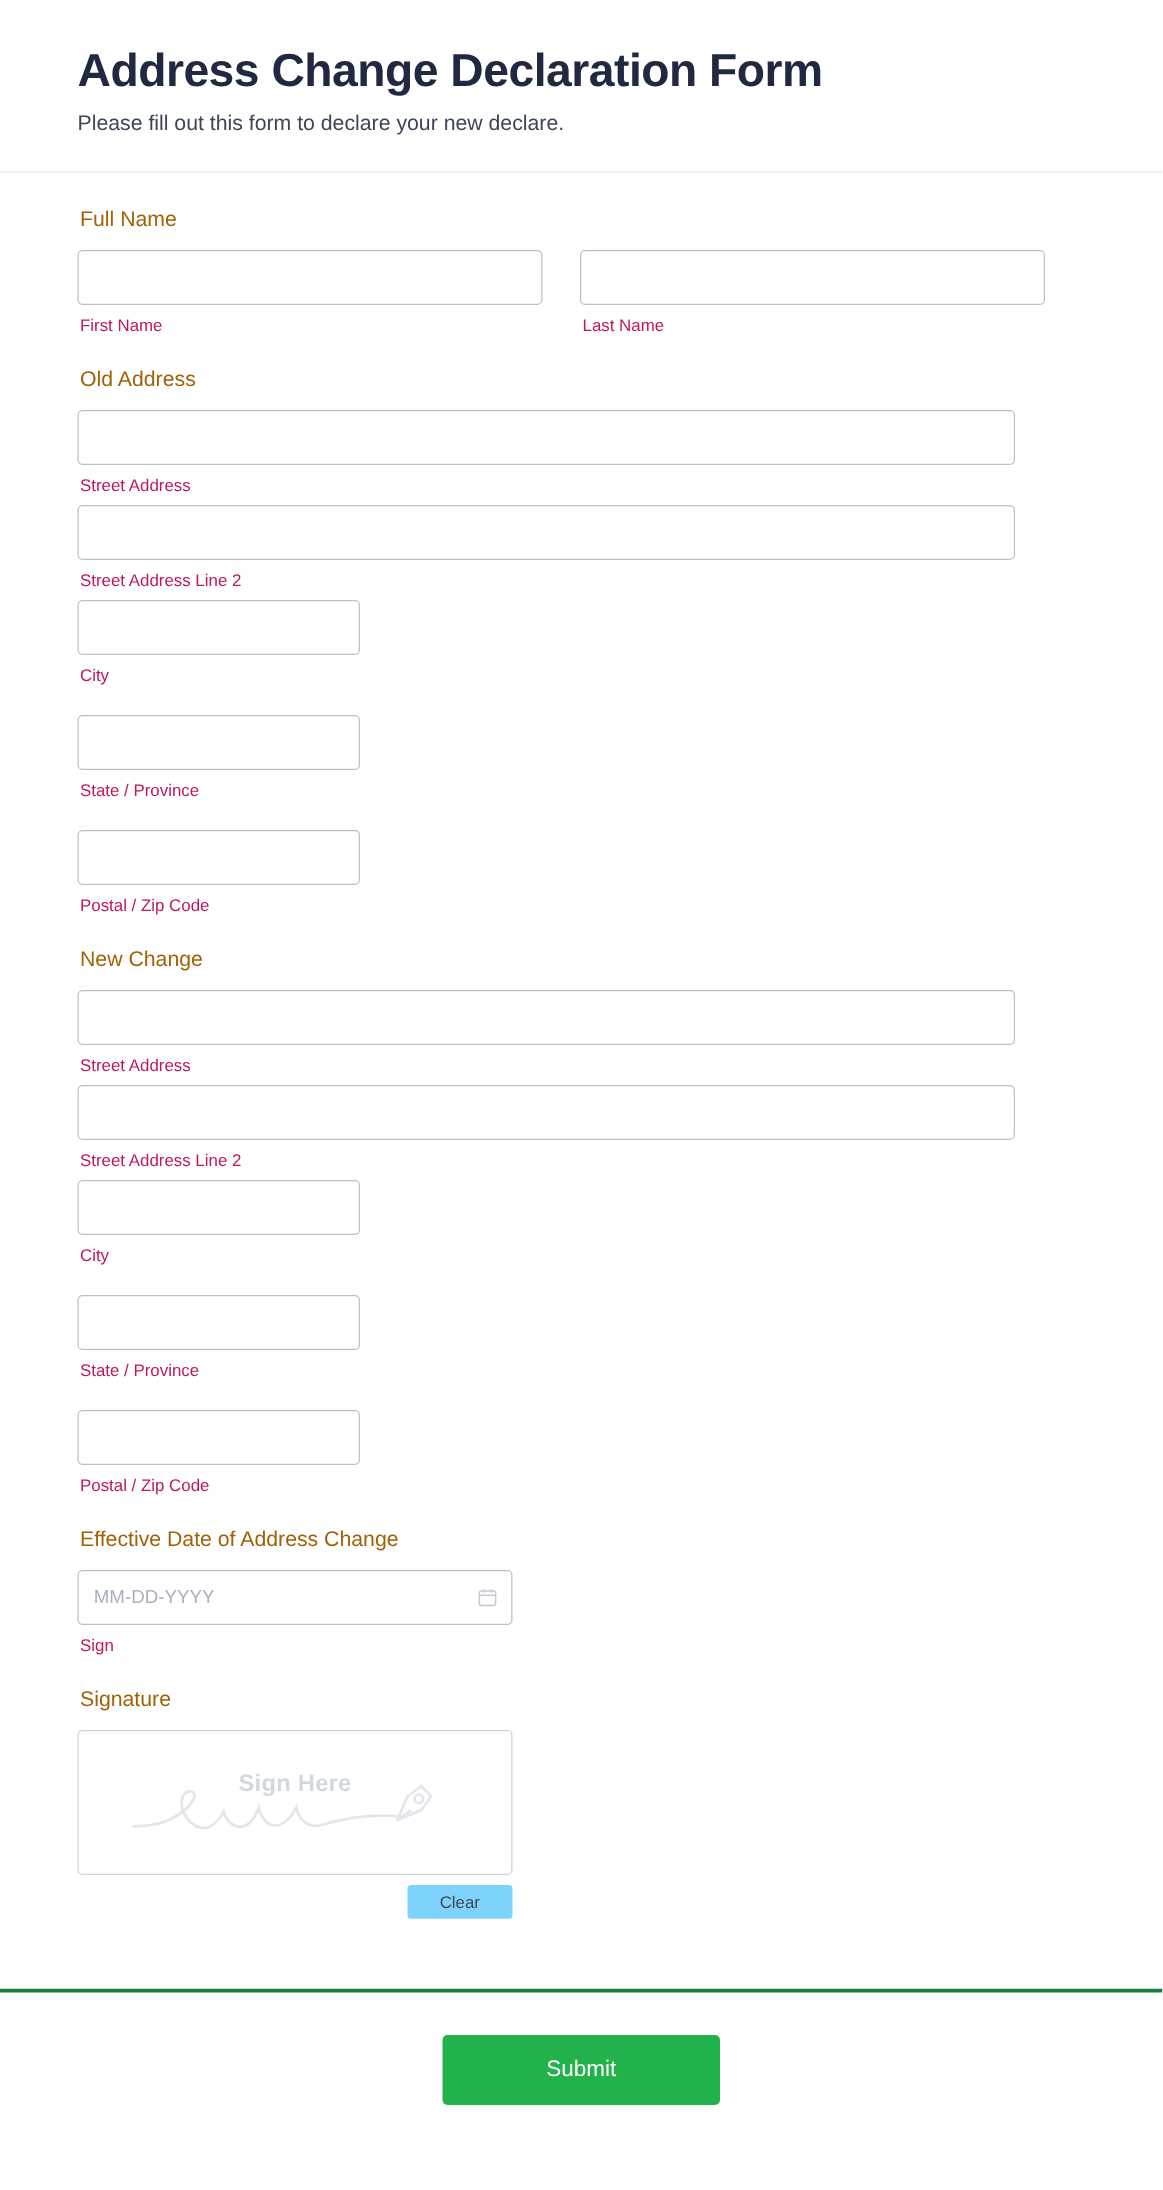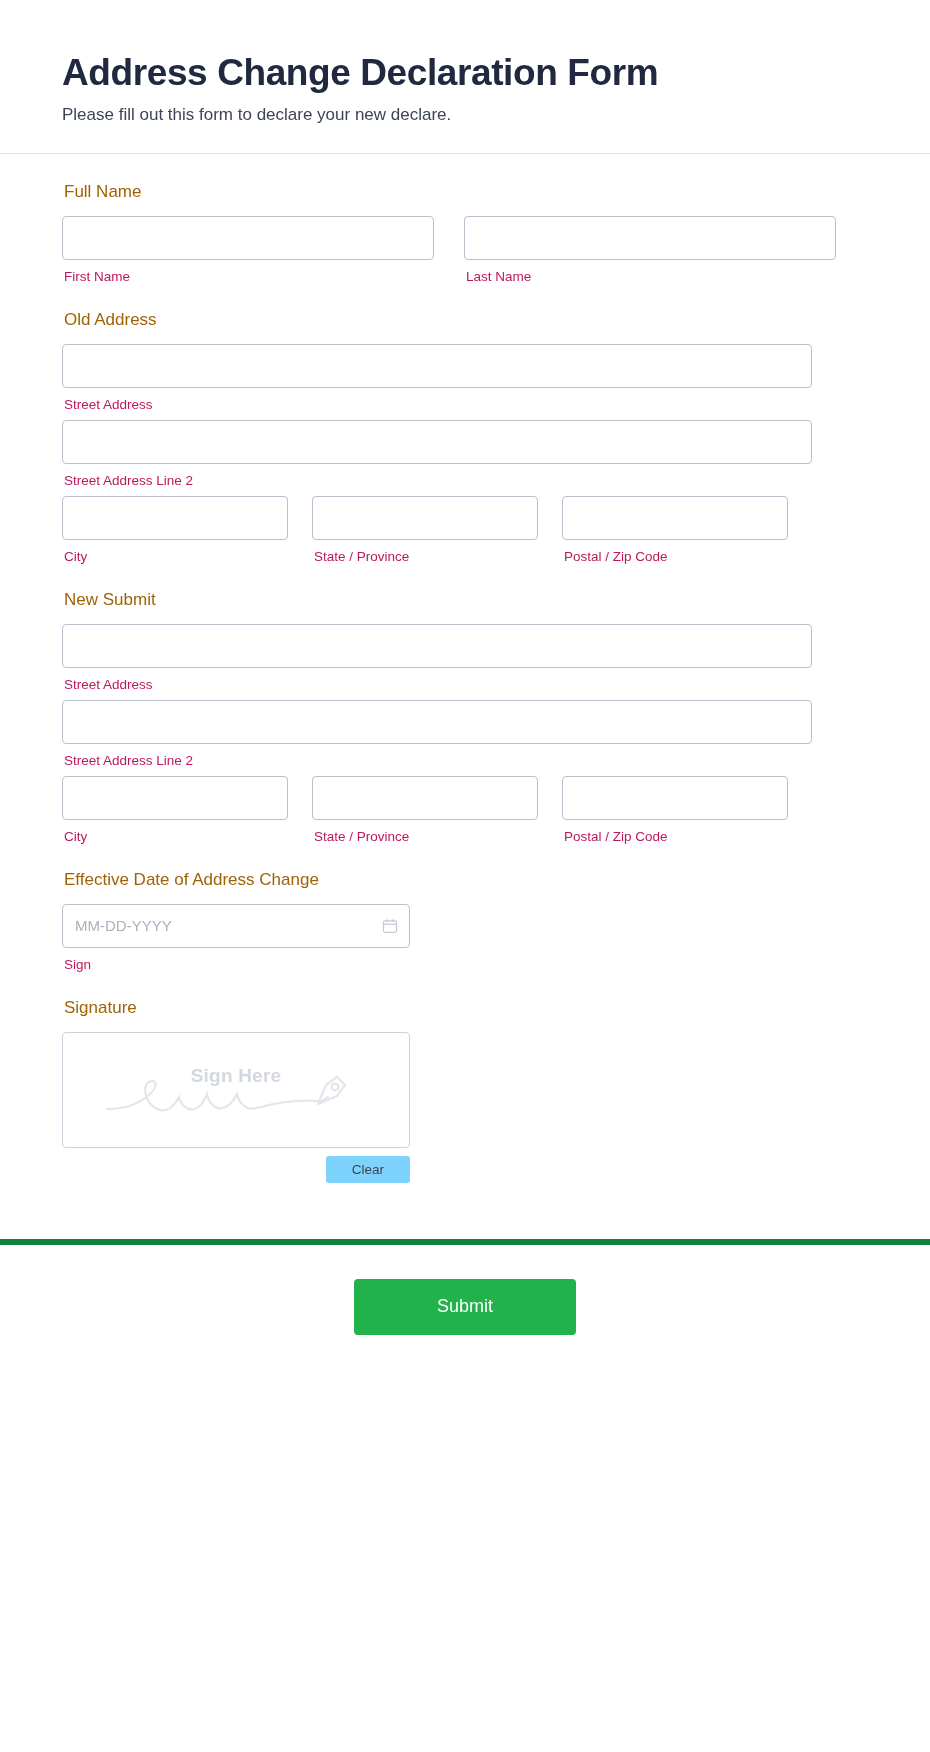--- a/index.html
+++ b/index.html
@@ -10,21 +10,21 @@
     font-family: "Liberation Sans", sans-serif;
   }
   body {
     width: 930px;
     min-height: 1752px;
     color: #2c3345;
   }
 
   .form-wrap {
     width: 930px;
-    margin: 16px auto;
+    margin: 0 auto;
     background: #ffffff;
   }
 
   
   .form-header {
     padding: 36px 62px 28px 62px;
     border-bottom: 1px solid #e4e7ec;
   }
   .form-title {
     font-size: 37px;
@@ -85,21 +85,21 @@
     color: #be185d;
     margin-top: 9px;
     margin-left: 2px;
   }
 
   .w-name { width: 372px; }
   .w-full { width: 750px; }
   .w-third { width: 226px; }
 
   .name-row { gap: 30px; }
-  .triple-row { gap: 24px; }
+  .triple-row { gap: 24px; flex-direction: column; }
 
   .sep-small { height: 8px; }
 
   
   .date-wrap { position: relative; width: 348px; }
   .date-inp { padding-right: 52px; color: #98a1b1; }
   .cal-icon {
     position: absolute;
     right: 12px;
     top: 50%;
@@ -153,21 +153,21 @@
     border: none;
     border-radius: 3px;
     font-size: 13.5px;
     padding: 6px 26px;
     font-family: Liberation Sans, sans-serif;
     cursor: pointer;
   }
 
   
   .form-footer {
-    border-top: 6px solid #15803d;
+    border-top: 3px solid #15803d;
     padding: 34px 0 40px 0;
     display: flex;
     justify-content: center;
   }
   .submit-btn {
     background: #22b24c;
     color: #ffffff;
     border: none;
     border-radius: 4px;
     width: 222px;
@@ -230,21 +230,21 @@
           <span class="sub-label">State / Province</span>
         </div>
         <div class="sub">
           <input class="inp w-third" type="text" value="" placeholder="" style="">
           <span class="sub-label">Postal / Zip Code</span>
         </div>
       </div>
     </div>
 
     <div class="field-group">
-      <div class="group-label">New Submit</div>
+      <div class="group-label">New Change</div>
 
       <div class="sub">
         <input class="inp w-full" type="text" value="" placeholder="" style="">
         <span class="sub-label">Street Address</span>
       </div>
 
       <div class="sep-small"></div>
 
       <div class="sub">
         <input class="inp w-full" type="text" value="" placeholder="" style="">

